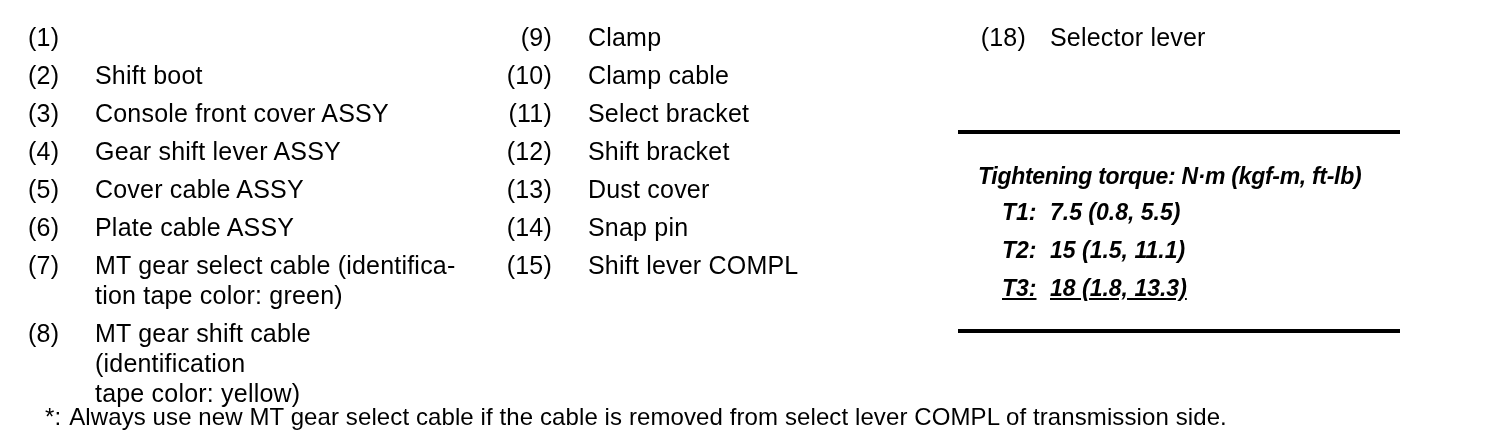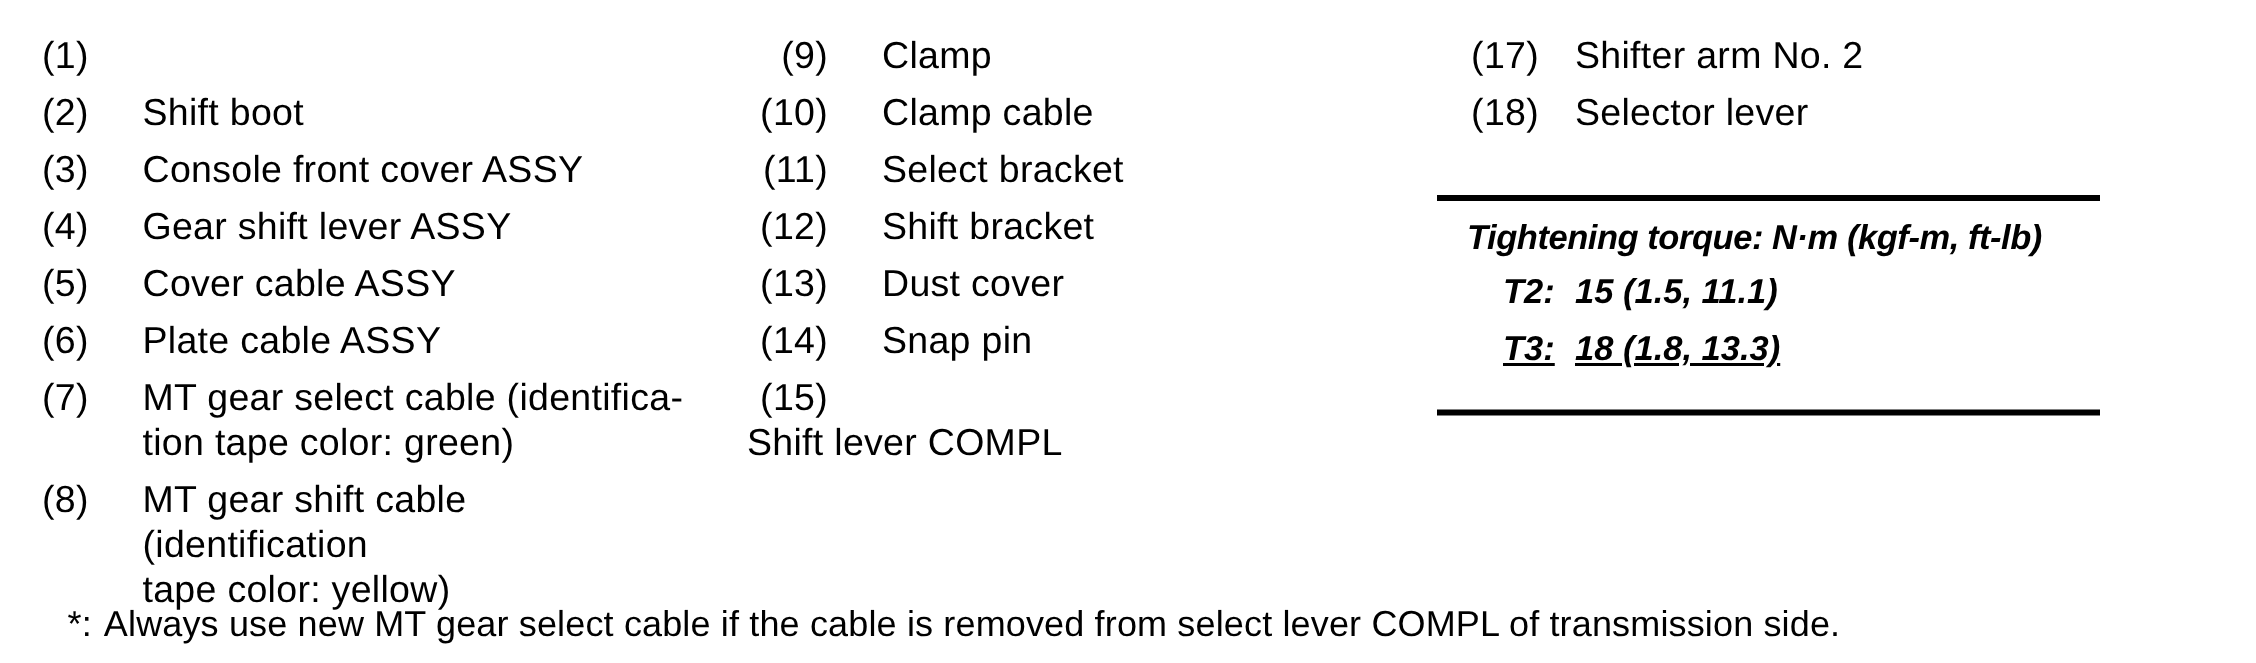--- a/index.html
+++ b/index.html
@@ -38,30 +38,30 @@
   .col-3 .part-num { width: 56px; margin-right: 24px; }
   .part-num {
     text-align: right;
     flex: 0 0 auto;
     white-space: nowrap;
   }
   .part-label {
     white-space: pre-line;
   }
   
-  .col-2 .part-item.gap-after { margin-bottom: 40px; flex-direction: column; }
+  .col-2 .part-item.gap-after { margin-bottom: 40px; }
 
   .torque-block {
     position: absolute;
     left: 958px;
     top: 130px;
     width: 442px;
     border-top: 4px solid #000000;
     border-bottom: 4px solid #000000;
-    padding: 9px 0 26px 0;
+    padding: 27px 0 26px 0;
     box-sizing: border-box;
     font-style: italic;
     font-weight: bold;
   }
   .torque-title {
     font-size: 23px;
     line-height: 30px;
     padding-left: 20px;
     margin-bottom: 6px;
     white-space: nowrap;
@@ -157,31 +157,31 @@
       <span class="part-label">Snap pin</span>
     </div>
     <div class="part-item gap-after">
       <span class="part-num">(15)</span>
       <span class="part-label">Shift lever COMPL</span>
     </div>
   </div>
 
   <div class="col col-3">
     <div class="part-item">
-      <span class="part-num">(17)</span>
-      <span class="part-label">Shifter arm No. 2</span>
-    </div>
-    <div class="part-item">
       <span class="part-num">(18)</span>
       <span class="part-label">Selector lever</span>
     </div>
   </div>
 
   <div class="torque-block">
     <div class="torque-title">Tightening torque: N·m (kgf-m, ft-lb)</div>
+    <div class="torque-row">
+      <span class="torque-label">T1:</span>
+      <span class="torque-value">7.5 (0.8, 5.5)</span>
+    </div>
     <div class="torque-row">
       <span class="torque-label">T2:</span>
       <span class="torque-value">15 (1.5, 11.1)</span>
     </div>
     <div class="torque-row">
       <span class="torque-label">T3:</span>
       <span class="torque-value">18 (1.8, 13.3)</span>
     </div>
   </div>
 

